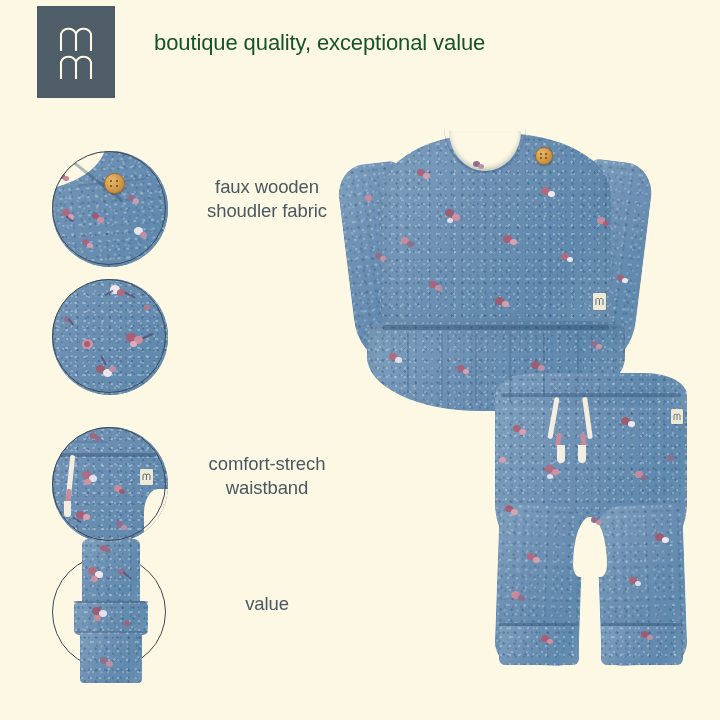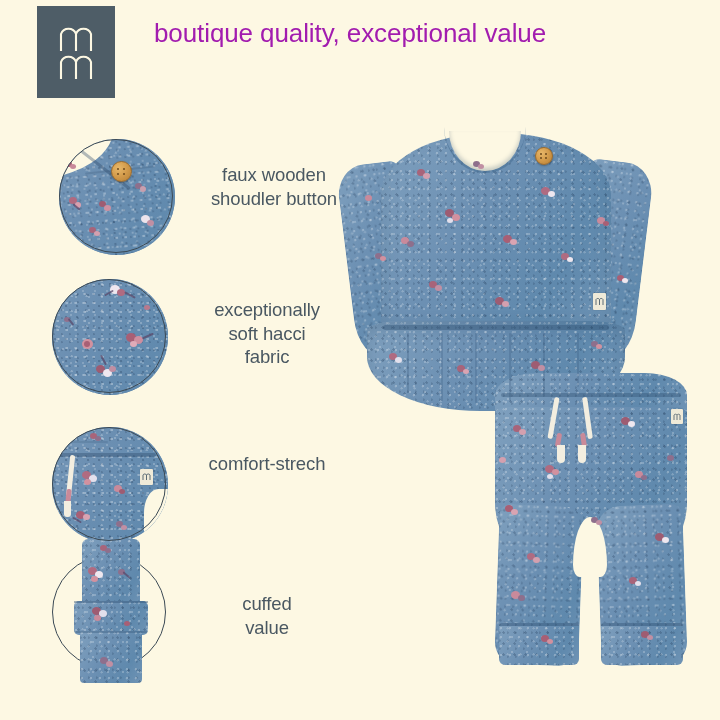--- a/index.html
+++ b/index.html
@@ -39,44 +39,44 @@
   .logo-m {
     display: block;
     width: 34px;
     height: 28px;
   }
   .logo-m svg { display: block; }
 
   .headline {
     position: absolute;
     left: 154px;
-    top: 18px;
+    top: 30px;
     width: 540px;
-    font-size: 26px;
+    font-size: 22px;
     font-weight: 300;
     letter-spacing: -0.1px;
-    color: #a21caf;
+    color: #14532d;
     white-space: nowrap;
   }
 
   
   .features {
     position: absolute;
     left: 0;
     top: 128px;
     width: 360px;
     height: 570px;
   }
   .feature-row {
     position: absolute;
     left: 0;
     width: 360px;
     height: 140px;
   }
-  .feature-row.r1 { top: 8px; margin-left: 7px; }
+  .feature-row.r1 { top: 20px; }
   .feature-row.r2 { top: 148px; }
   .feature-row.r3 { top: 296px; }
   .feature-row.r4 { top: 424px; }
 
   
   .thumb {
     position: absolute;
     left: 52px;
     top: 3px;
     width: 116px;
@@ -380,21 +380,21 @@
         </div>
         <div class="flower" style="left:30px;top:88px">
           <span class="pet" style="left:0;top:0;width:7px;height:6px;background:#A8647A"></span>
           <span class="pet" style="left:5px;top:4px;width:6px;height:5px;background:#D4A0AF"></span>
         </div>
       </div>
       <div class="ring"></div>
     </div>
     <div class="feature-text">
       <div>faux wooden</div>
-      <div>shoudler button</div>
+      <div>shoudler fabric</div>
     </div>
   </div>
 
   <div class="feature-row r2">
     <div class="thumb">
       <div class="clip">
         <div class="fabric"></div>
         <div class="flower" style="left:58px;top:6px">
           <span class="pet" style="left:0;top:0;width:10px;height:9px;background:#EFE7EF"></span>
           <span class="pet" style="left:7px;top:4px;width:8px;height:7px;background:#B06B81"></span>
@@ -420,25 +420,20 @@
           <span class="pet" style="left:7px;top:4px;width:9px;height:8px;background:#EFE7EF"></span>
           <span class="pet" style="left:13px;top:1px;width:7px;height:6px;background:#C18FA3"></span>
           <span class="stem" style="left:2px;top:-6px;width:11px;height:2px;transform:rotate(62deg)"></span>
         </div>
         <div class="flower" style="left:92px;top:26px">
           <span class="pet" style="left:0;top:0;width:6px;height:5px;background:#B8798D"></span>
         </div>
       </div>
       <div class="ring"></div>
     </div>
-    <div class="feature-text">
-      <div>exceptionally</div>
-      <div>soft hacci</div>
-      <div>fabric</div>
-    </div>
   </div>
 
   <div class="feature-row r3">
     <div class="thumb">
       <div class="clip">
         <div class="fabric" style="transform:translate(0,6px)"></div>
 
         <div style="position:absolute;left:-8px;top:-6px;width:26px;height:34px;background:#FDF8E3;border-radius:0 0 70% 0"></div>
         <div style="position:absolute;left:88px;top:-8px;width:40px;height:26px;background:#FDF8E3;border-radius:0 0 0 60%"></div>
         <div style="position:absolute;left:92px;top:62px;width:36px;height:60px;background:#FDF8E3;border-radius:40% 0 0 0"></div>
@@ -476,20 +471,21 @@
         </div>
         <div class="flower" style="left:64px;top:94px">
           <span class="pet" style="left:0;top:0;width:7px;height:6px;background:#8E6F8C"></span>
           <span class="pet" style="left:5px;top:4px;width:6px;height:5px;background:#C18FA3"></span>
         </div>
       </div>
       <div class="ring"></div>
     </div>
     <div class="feature-text">
       <div>comfort-strech</div>
+      <div>waistband</div>
     </div>
   </div>
 
   <div class="feature-row r4">
     <div class="thumb">
 
       <div class="ring" style="z-index:1"></div>
       <div style="position:absolute;left:22px;top:-16px;width:74px;height:150px;z-index:3">
         <div class="denim" style="position:absolute;left:8px;top:0;width:58px;height:74px;border-radius:6px 6px 0 0"></div>
         <div class="denim" style="position:absolute;left:0;top:62px;width:74px;height:34px;border-radius:5px"></div>
@@ -518,21 +514,20 @@
         <div class="flower" style="left:50px;top:82px">
           <span class="pet" style="left:0;top:0;width:6px;height:5px;background:#A85F75"></span>
         </div>
         <div class="flower" style="left:26px;top:118px">
           <span class="pet" style="left:0;top:0;width:8px;height:7px;background:#8E6F8C"></span>
           <span class="pet" style="left:6px;top:4px;width:7px;height:6px;background:#C18FA3"></span>
         </div>
       </div>
     </div>
     <div class="feature-text">
-      <div>cuffed</div>
       <div>value</div>
     </div>
   </div>
 </div>
 
 <div class="product">
 
   <div>
     <div class="garment denim sleeve-l"></div>
     <div class="garment denim sleeve-r"></div>

